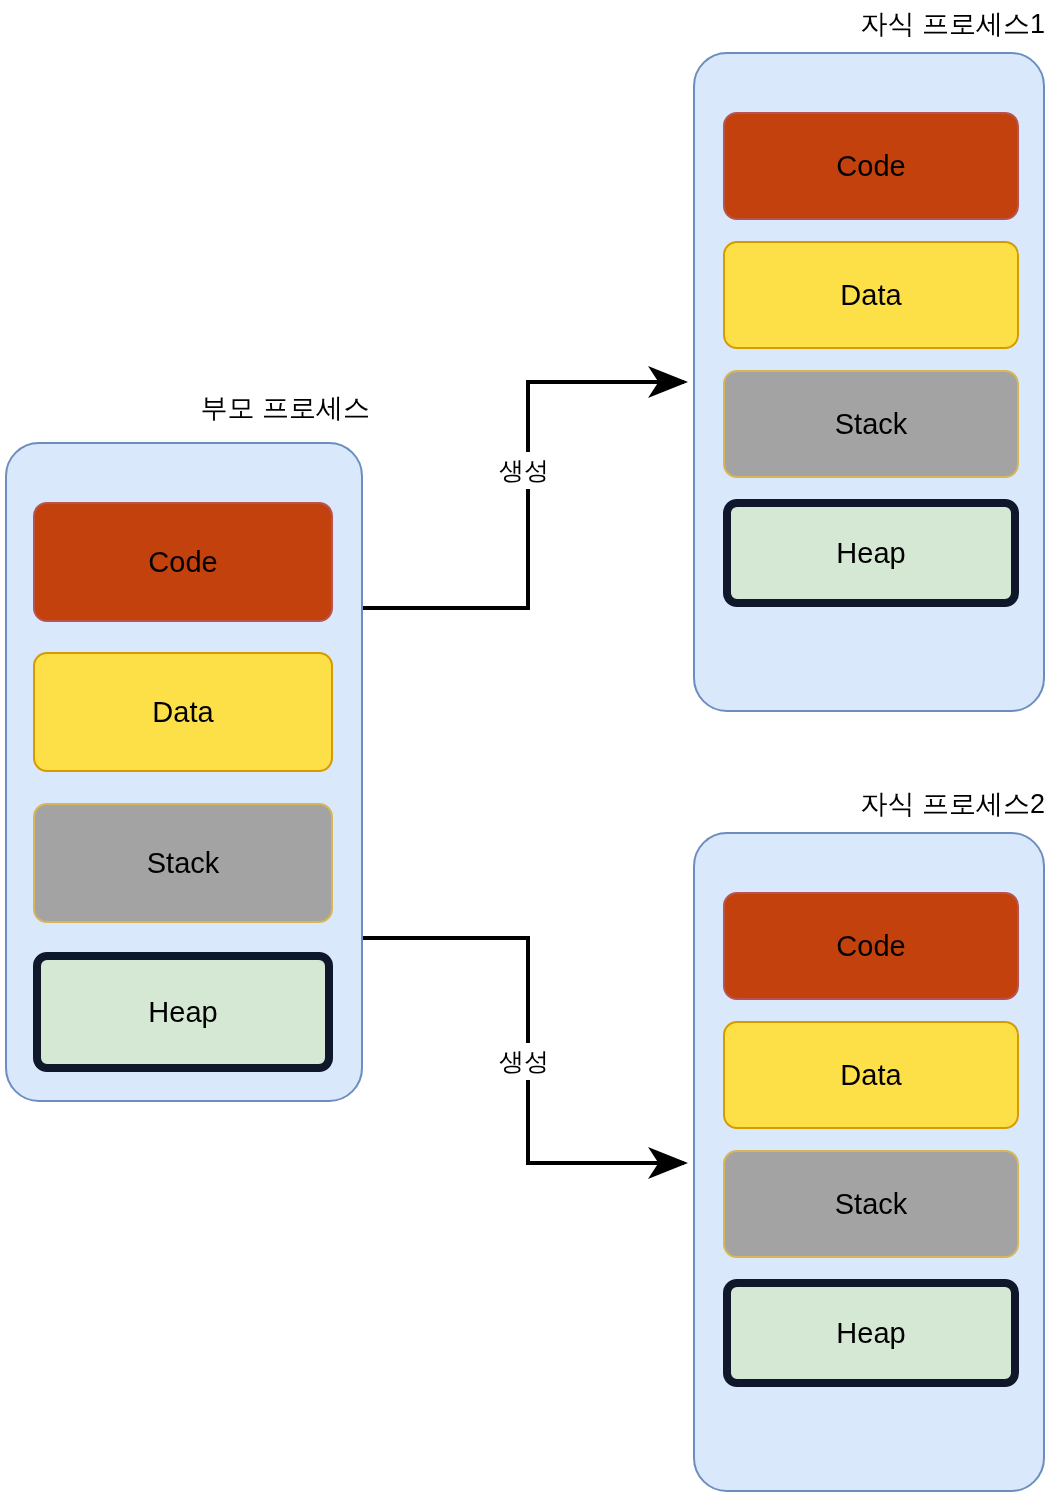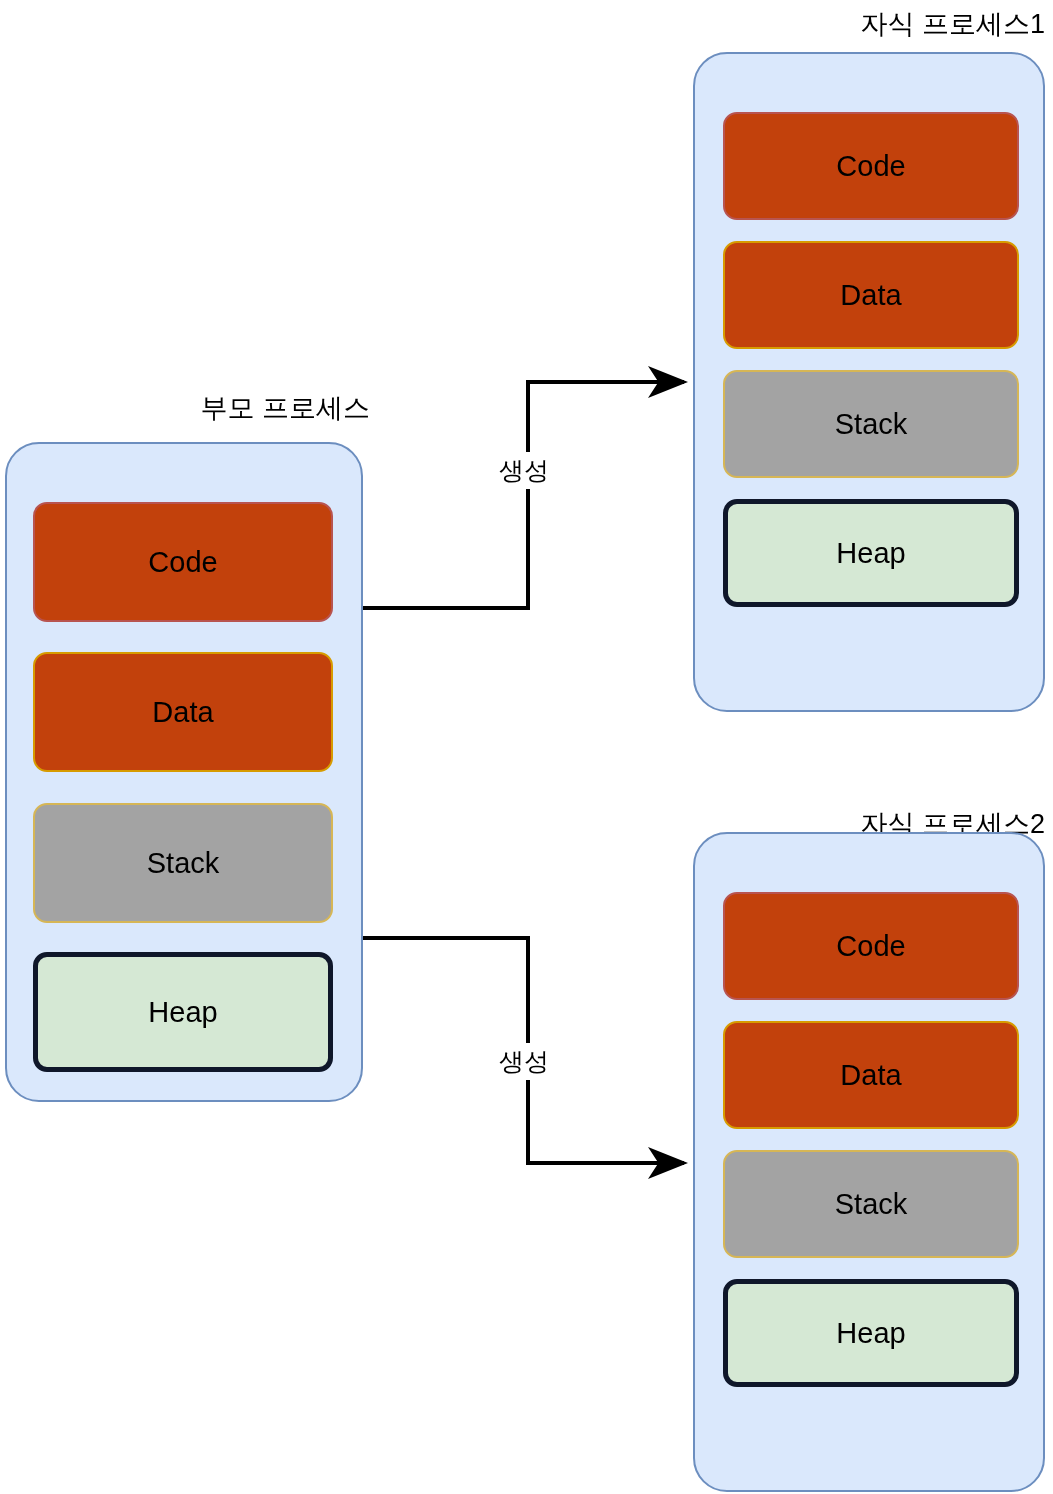--- a/index.html
+++ b/index.html
@@ -41,30 +41,30 @@
     align-items: center;
     justify-content: center;
     font-size: 29px;
     color: #000000;
   }
   .seg-code {
     background: #c2410c;
     border: 2px solid #b85450;
   }
   .seg-data {
-    background: #c2410c;
+    background: #fde047;
     border: 2px solid #d79b00;
   }
   .seg-stack {
     background: #a3a3a3;
     border: 2px solid #d6b656;
   }
   .seg-heap {
     background: #d5e8d4;
-    border: 5px solid #0f172a;
+    border: 8px solid #0f172a;
   }
   .arrow-layer {
     position: absolute;
     left: 0;
     top: 0;
     width: 1053px;
     height: 1494px;
     pointer-events: none;
   }
   .edge-label {
@@ -93,21 +93,21 @@
 
   <div class="process-title" style="left:693px; top:8px; width:352px;">자식 프로세스1</div>
 
   <div class="process-box" style="left:693px; top:52px; width:352px; height:660px;">
     <div class="seg seg-code" style="left:28px; top:58px; width:296px; height:108px;">Code</div>
     <div class="seg seg-data" style="left:28px; top:187px; width:296px; height:108px;">Data</div>
     <div class="seg seg-stack" style="left:28px; top:316px; width:296px; height:108px;">Stack</div>
     <div class="seg seg-heap" style="left:28px; top:445px; width:296px; height:108px;">Heap</div>
   </div>
 
-  <div class="process-title" style="left:693px; top:788px; width:352px;margin-top:20px;">자식 프로세스2</div>
+  <div class="process-title" style="left:693px; top:788px; width:352px;">자식 프로세스2</div>
 
   <div class="process-box" style="left:693px; top:832px; width:352px; height:660px;">
     <div class="seg seg-code" style="left:28px; top:58px; width:296px; height:108px;">Code</div>
     <div class="seg seg-data" style="left:28px; top:187px; width:296px; height:108px;">Data</div>
     <div class="seg seg-stack" style="left:28px; top:316px; width:296px; height:108px;">Stack</div>
     <div class="seg seg-heap" style="left:28px; top:445px; width:296px; height:108px;">Heap</div>
   </div>
 
   <svg class="arrow-layer" viewBox="0 0 1053 1494">
     <defs>

